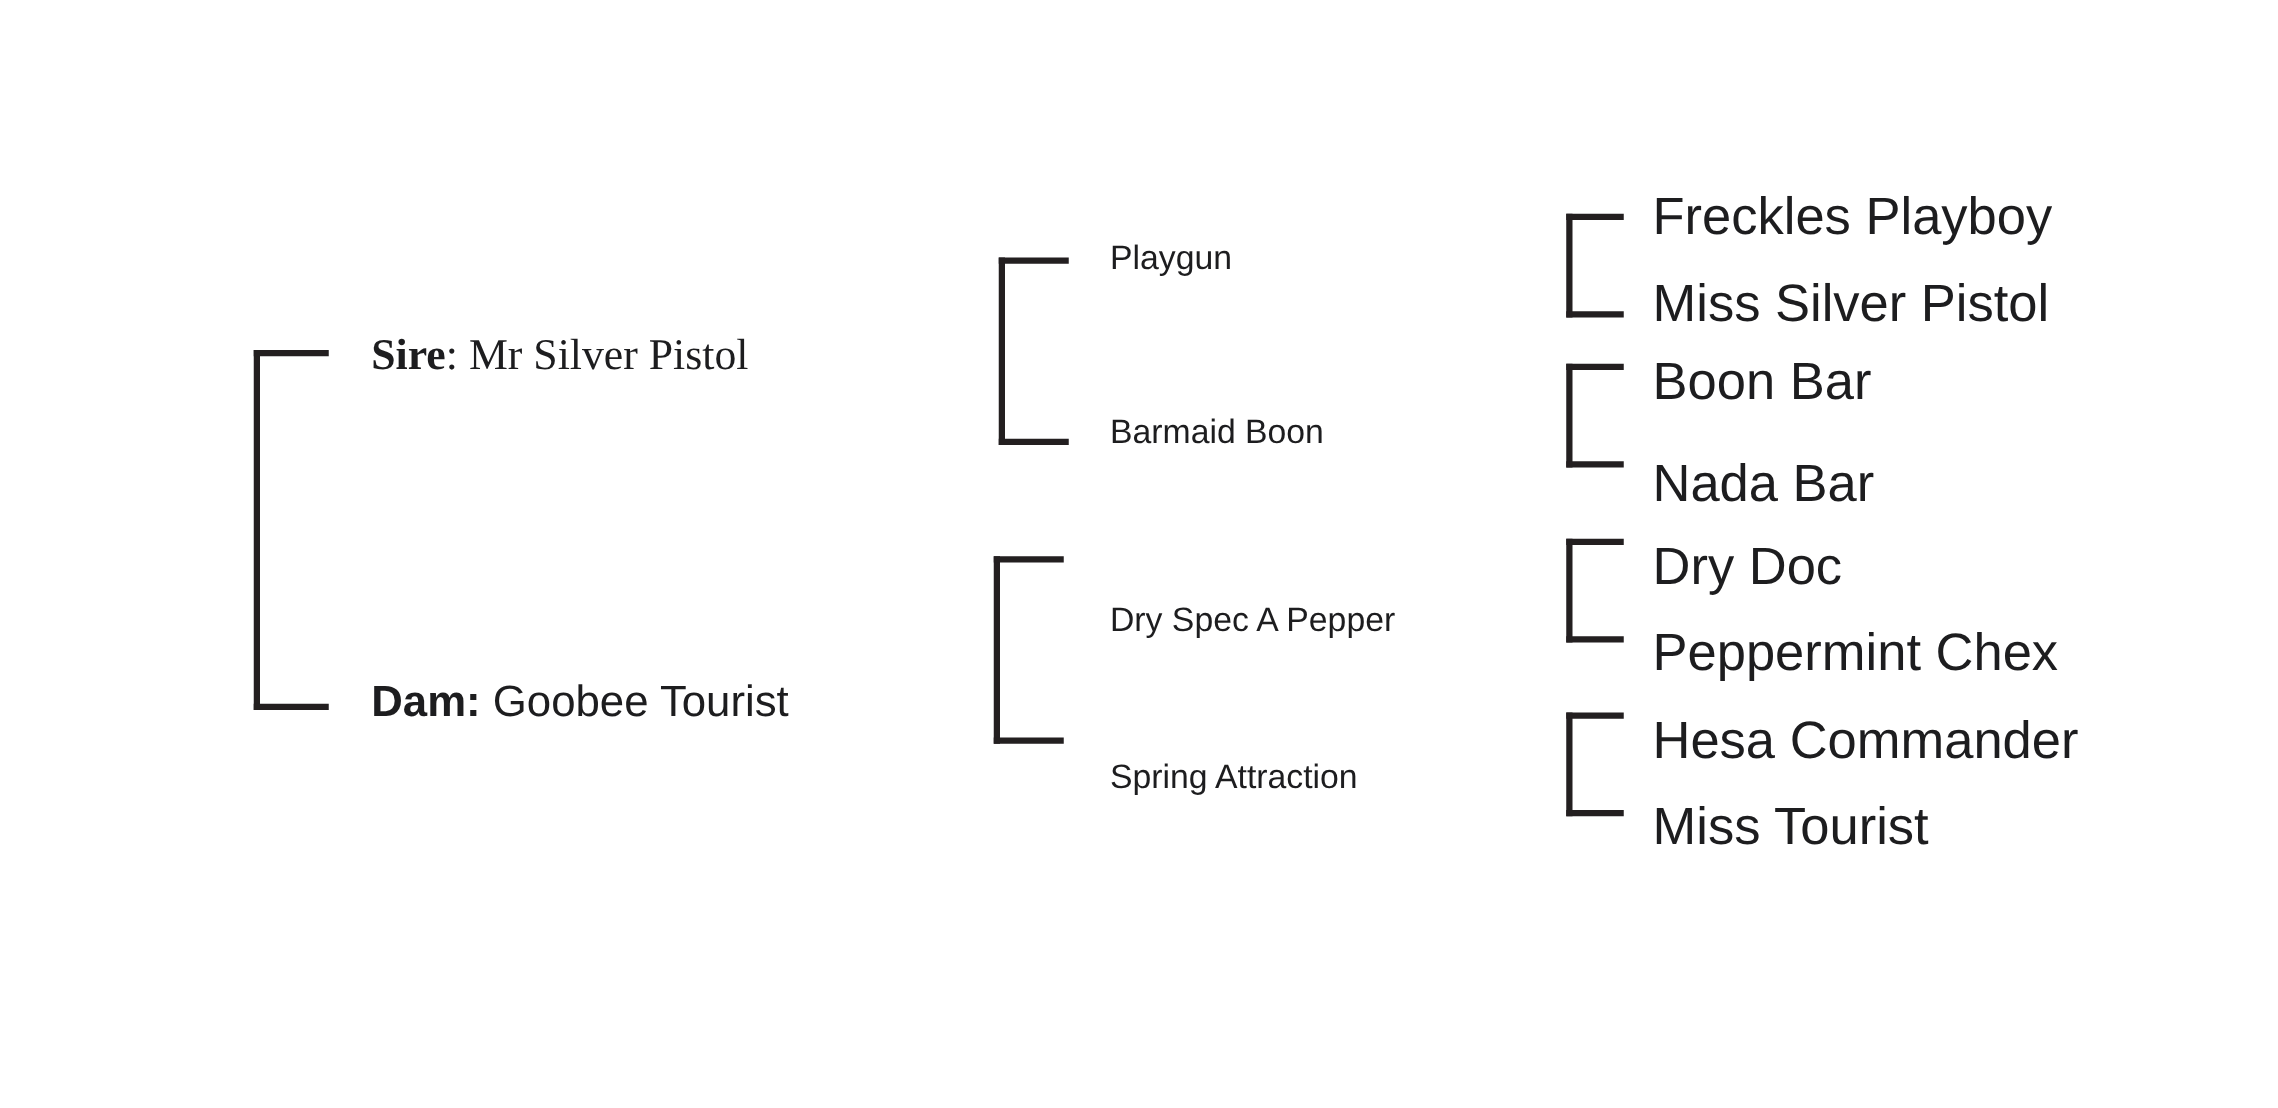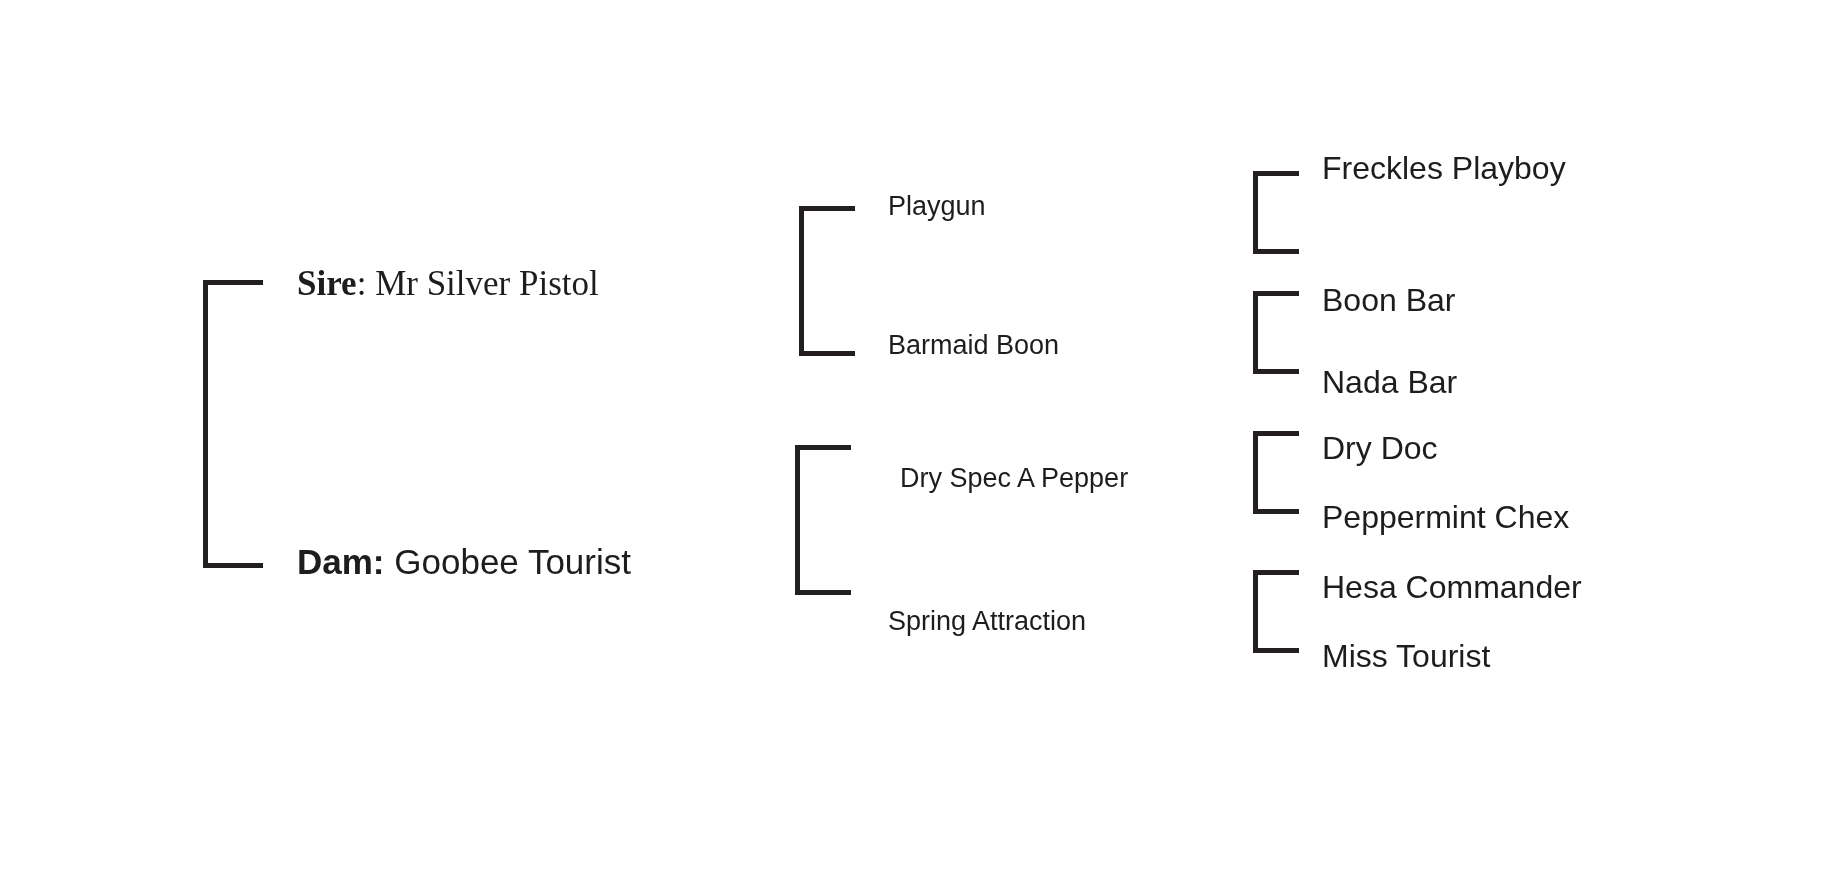--- a/index.html
+++ b/index.html
@@ -51,21 +51,21 @@
   .gen1-label {
     font-size: 35px;
   }
   .gen1-label .role {
     font-weight: 700;
   }
   .gen2-label {
     font-size: 27px;
   }
   .gen3-label {
-    font-size: 32px;
+    font-size: 42px;
   }
 </style>
 </head>
 <body>
 
 <div id="pedigree-canvas">
 
   <div class="bracket" style="left:203px; top:280px; width:60px; height:288px;">
     <div class="v-stroke"></div>
     <div class="h-stroke h-top" style="width:60px;"></div>
@@ -89,32 +89,33 @@
   <div class="node-label gen2-label" style="left:888px; top:193px;">Playgun</div>
 
   <div class="node-label gen2-label" style="left:888px; top:332px;">Barmaid Boon</div>
 
   <div class="bracket" style="left:795px; top:445px; width:56px; height:150px;">
     <div class="v-stroke"></div>
     <div class="h-stroke h-top" style="width:56px;"></div>
     <div class="h-stroke h-bottom" style="width:56px;"></div>
   </div>
 
-  <div class="node-label gen2-label" style="left:888px; top:465px;margin-left:12px;">Dry Spec A Pepper</div>
+  <div class="node-label gen2-label" style="left:888px; top:483px;">Dry Spec A Pepper</div>
 
   <div class="node-label gen2-label" style="left:888px; top:608px;">Spring Attraction</div>
 
   <div class="bracket" style="left:1253px; top:171px; width:46px; height:83px;">
     <div class="v-stroke"></div>
     <div class="h-stroke h-top" style="width:46px;"></div>
     <div class="h-stroke h-bottom" style="width:46px;"></div>
   </div>
 
   <div class="node-label gen3-label" style="left:1322px; top:152px;">Freckles Playboy</div>
 
+  <div class="node-label gen3-label" style="left:1322px; top:222px;">Miss Silver Pistol</div>
 
   <div class="bracket" style="left:1253px; top:291px; width:46px; height:83px;">
     <div class="v-stroke"></div>
     <div class="h-stroke h-top" style="width:46px;"></div>
     <div class="h-stroke h-bottom" style="width:46px;"></div>
   </div>
 
   <div class="node-label gen3-label" style="left:1322px; top:284px;">Boon Bar</div>
 
   <div class="node-label gen3-label" style="left:1322px; top:366px;">Nada Bar</div>

